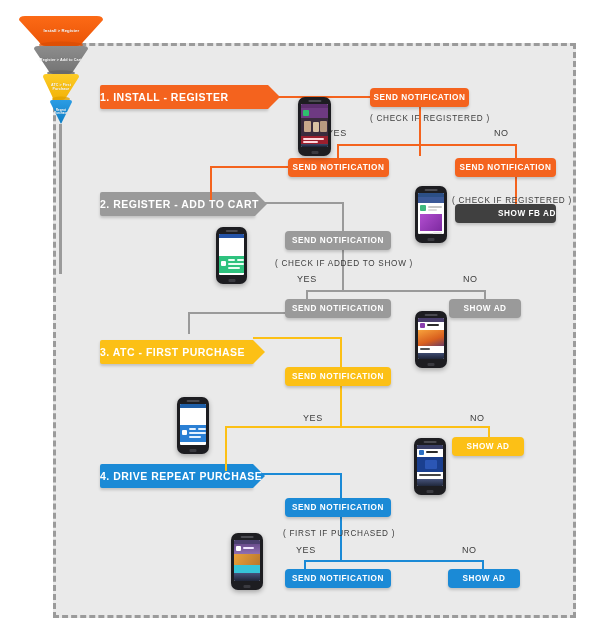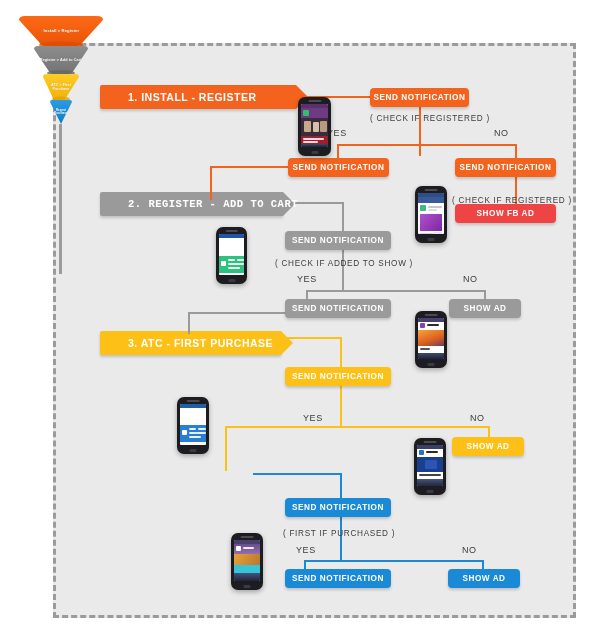--- a/index.html
+++ b/index.html
@@ -38,21 +38,21 @@
   }
   .funnel-connector{
     position:absolute;left:45px;width:3px;background:#9b9b9b;
   }
 
   
   .banner{
     position:absolute;
     height:24px;
     display:flex;align-items:center;
-    padding-left:28px;
+    padding-left:0;
     color:#ffffff;
     font-size:10.5px;
     font-weight:bold;
     letter-spacing:.5px;
     white-space:nowrap;
     box-shadow:0 2px 3px rgba(0,0,0,.18);
     border-radius:2px 0 0 2px;
   }
   .banner::after{
     content:"";
@@ -254,24 +254,24 @@
 
   <div class="ln" style="left:255px;top:202px;width:88px;height:2px;background:#9a9a9a;"></div>
   <div class="ln" style="left:342px;top:202px;width:2px;height:88px;background:#9a9a9a;"></div>
   <div class="ln" style="left:306px;top:290px;width:180px;height:2px;background:#9a9a9a;"></div>
   <div class="ln" style="left:306px;top:290px;width:2px;height:12px;background:#9a9a9a;"></div>
   <div class="ln" style="left:484px;top:290px;width:2px;height:12px;background:#9a9a9a;"></div>
   <div class="ln" style="left:188px;top:312px;width:104px;height:2px;background:#9a9a9a;"></div>
   <div class="ln" style="left:188px;top:312px;width:2px;height:22px;background:#9a9a9a;"></div>
 
   <div class="banner" style="left:100px;top:192px;width:155px;background:#9a9a9a;color:#9a9a9a;">
-    <span style="color:#fff;position:relative;z-index:2;font-family:Liberation Mono, monospace;">2. REGISTER - ADD TO CART</span>
-  </div>
-
-  <div class="pill" style="left:455px;top:204px;width:101px;background:#ef4444;">
+    <span style="color:#fff;position:relative;z-index:2;">2. REGISTER - ADD TO CART</span>
+  </div>
+
+  <div class="pill" style="left:455px;top:204px;width:101px;background:#404040;justify-content:flex-end;">
       <span>SHOW FB AD</span>
     </div>
   <div class="cond" style="left:452px;top:196px;">( CHECK IF REGISTERED )</div>
 
   <div class="pill" style="left:285px;top:231px;width:106px;background:#9a9a9a;">
       <span>SEND NOTIFICATION</span>
     </div>
 
   <div class="cond" style="left:275px;top:259px;">( CHECK IF ADDED TO SHOW )</div>
 
@@ -328,21 +328,21 @@
     </div>
     <div class="home"></div>
   </div>
 
   <div class="ln" style="left:253px;top:337px;width:88px;height:2px;background:#fcc016;"></div>
   <div class="ln" style="left:340px;top:337px;width:2px;height:90px;background:#fcc016;"></div>
   <div class="ln" style="left:225px;top:426px;width:265px;height:2px;background:#fcc016;"></div>
   <div class="ln" style="left:225px;top:426px;width:2px;height:45px;background:#fcc016;"></div>
   <div class="ln" style="left:488px;top:426px;width:2px;height:13px;background:#fcc016;"></div>
 
-  <div class="banner" style="left:100px;top:331px;width:153px;background:#fcc016;color:#fcc016;">
+  <div class="banner" style="left:100px;top:340px;width:153px;background:#fcc016;color:#fcc016;">
     <span style="color:#fff;position:relative;z-index:2;">3. ATC - FIRST PURCHASE</span>
   </div>
 
   <div class="pill" style="left:285px;top:367px;width:106px;background:#fcc016;">
       <span>SEND NOTIFICATION</span>
     </div>
 
 
   <div class="branch" style="left:303px;top:413px;">YES</div>
   <div class="branch" style="left:470px;top:413px;">NO</div>
@@ -379,20 +379,23 @@
     </div>
     <div class="home"></div>
   </div>
 
   <div class="ln" style="left:253px;top:473px;width:88px;height:2px;background:#1b8ad6;"></div>
   <div class="ln" style="left:340px;top:473px;width:2px;height:88px;background:#1b8ad6;"></div>
   <div class="ln" style="left:304px;top:560px;width:180px;height:2px;background:#1b8ad6;"></div>
   <div class="ln" style="left:304px;top:560px;width:2px;height:12px;background:#1b8ad6;"></div>
   <div class="ln" style="left:482px;top:560px;width:2px;height:12px;background:#1b8ad6;"></div>
 
+  <div class="banner" style="left:100px;top:464px;width:153px;background:#1b8ad6;color:#1b8ad6;">
+    <span style="color:#fff;position:relative;z-index:2;">4. DRIVE REPEAT PURCHASE</span>
+  </div>
 
   <div class="pill" style="left:285px;top:498px;width:106px;background:#1b8ad6;">
       <span>SEND NOTIFICATION</span>
     </div>
 
   <div class="cond" style="left:283px;top:529px;">( FIRST IF PURCHASED )</div>
 
   <div class="branch" style="left:296px;top:545px;">YES</div>
   <div class="branch" style="left:462px;top:545px;">NO</div>
 

